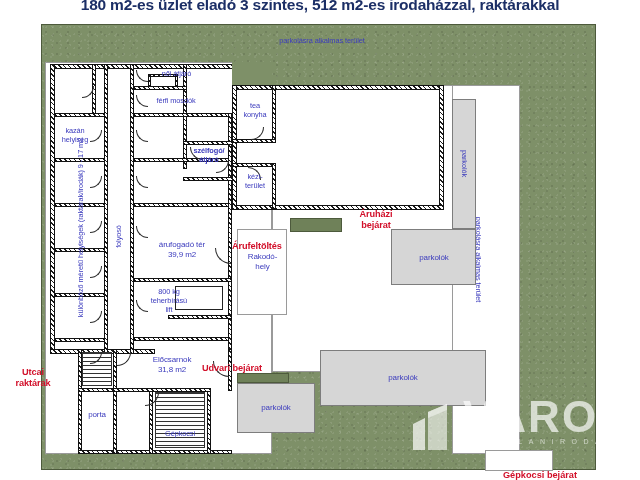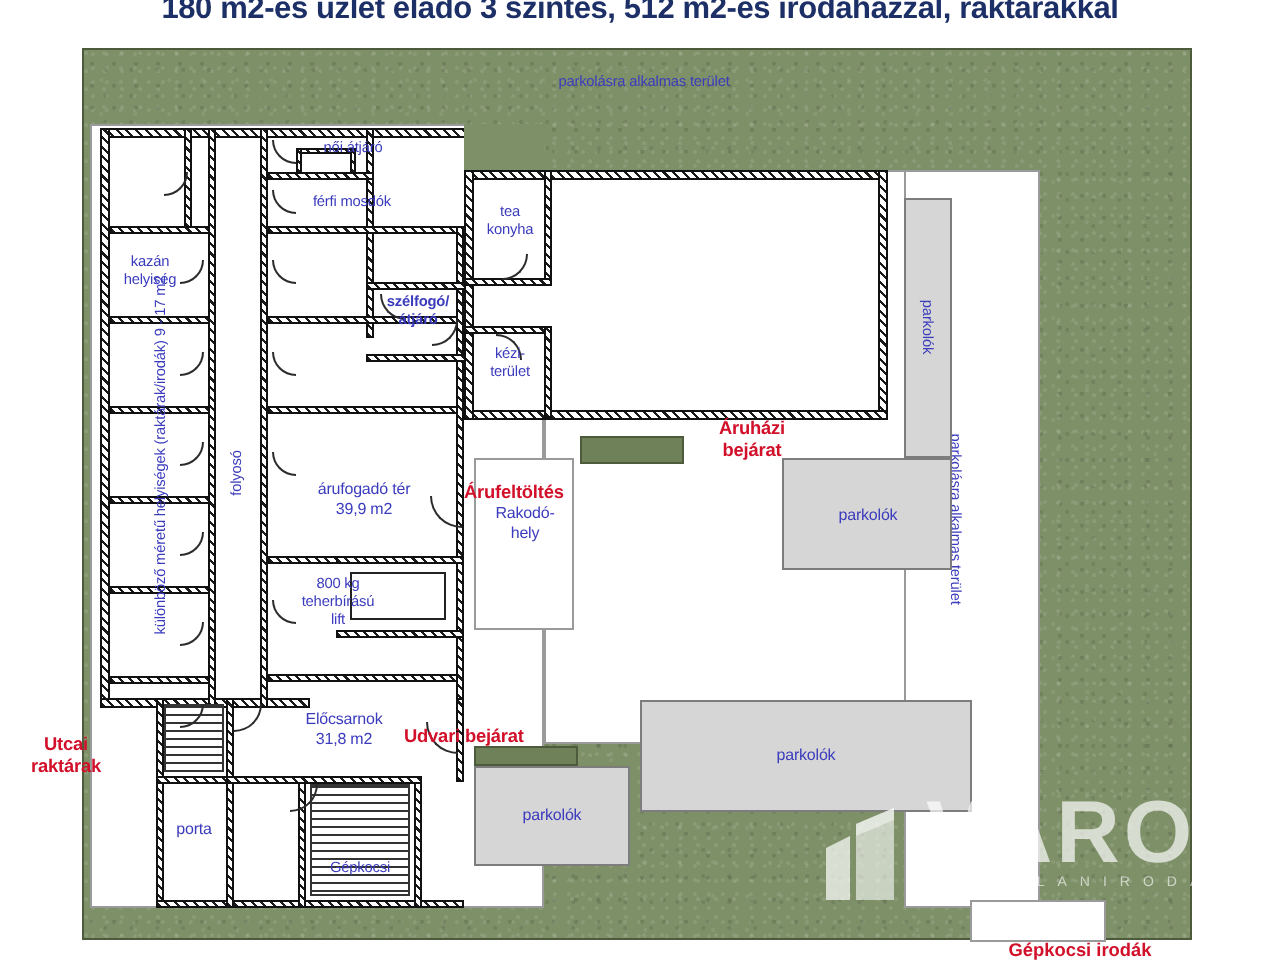--- a/index.html
+++ b/index.html
@@ -343,21 +343,21 @@
   <div class="lbl-red" style="left:232px; top:241px; width:76px; text-align:left;">Árufeltöltés</div>
 
   <div class="lbl-red" style="left:345px; top:209px; width:62px; text-align:center;">Áruházi
 bejárat</div>
 
   <div class="lbl-red" style="left:2px; top:367px; width:62px;">Utcai
 raktárak</div>
 
   <div class="lbl-red" style="left:202px; top:363px; width:90px; text-align:left;">Udvari bejárat</div>
 
-  <div id="bottom-note">Gépkocsi irodák</div>
+  <div id="bottom-note">Gépkocsi bejárat</div>
 
   <div id="watermark">
     <svg id="wm-logo" width="56" height="56" viewBox="0 0 56 56">
       <polygon points="8,50 8,24 20,18 20,50" fill="rgba(255,255,255,.9)"></polygon>
       <polygon points="23,50 23,12 42,4 42,50" fill="rgba(255,255,255,.75)"></polygon>
       <polygon points="23,12 42,4 42,10 23,18" fill="rgba(255,255,255,.95)"></polygon>
     </svg>
     <div id="wm-text">VÁROS</div>
     <div id="wm-sub">INGATLANIRODA</div>
   </div>

